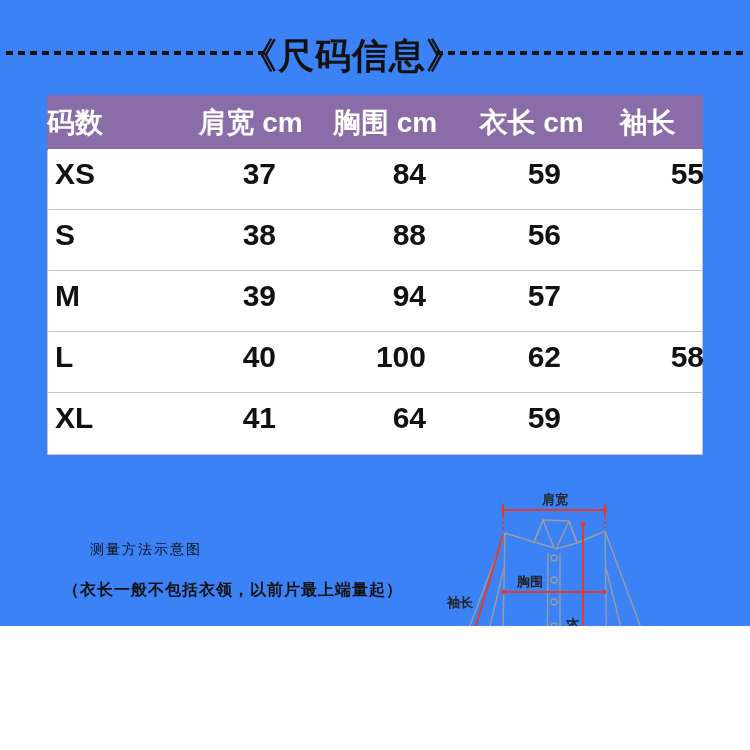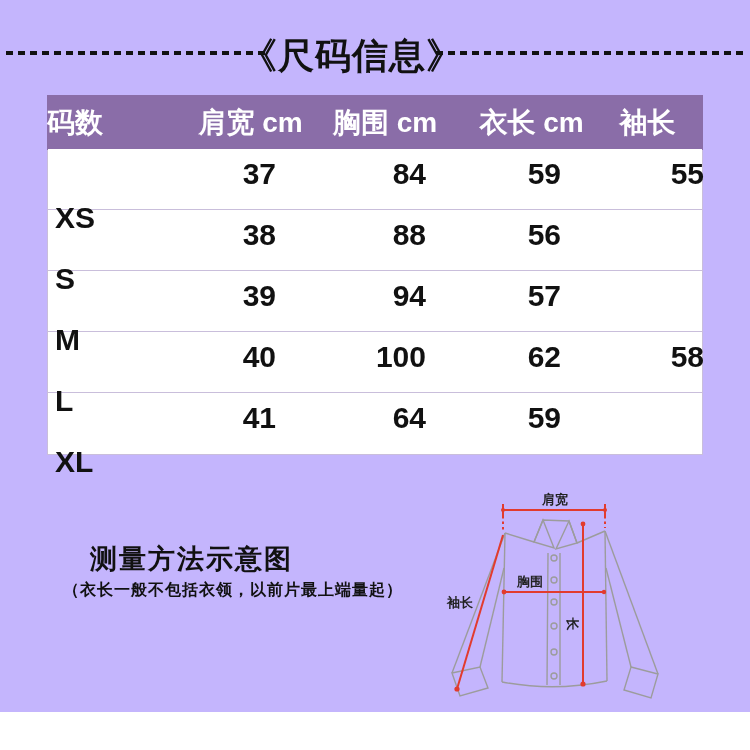--- a/index.html
+++ b/index.html
@@ -1,18 +1,18 @@
 <!DOCTYPE html>
 <html><head>
 <meta charset="utf-8">
 <style>
   * { margin:0; padding:0; box-sizing:border-box; }
   html,body { background:#ffffff; }
   body { font-family:"Liberation Sans","DejaVu Sans",sans-serif; color:#111; }
-  .page { position:relative; width:750px; height:712px; background:#c4b5fd; overflow:hidden; }
+  .page { position:relative; width:750px; height:626px; background:#3b82f6; overflow:hidden; }
 
   
   .dash { position:absolute; top:51px; height:4px;
           background:repeating-linear-gradient(90deg,#111 0 7px,transparent 7px 12px); }
   .dash-left  { left:6px;  width:262px; }
   .dash-right { left:436px; width:310px; }
   .page-title { position:absolute; top:32px; left:352px; transform:translateX(-50%);
                 font-size:36px; font-weight:900; letter-spacing:1px; white-space:nowrap; }
 
   
@@ -25,25 +25,25 @@
   .thead .c0 { text-align:left; padding-left:0; }
   .thead .c1 { left:43px; }
   .thead .c2 { left:35px; }
   .thead .c3 { left:39px; }
   .thead .c4 { left:16px; }
   .trow { display:grid; grid-template-columns:93px 135px 150px 135px 143px;
           height:61px; background:#fff; border-bottom:1px solid #c9bedb;
           font-weight:700; font-size:30px; }
   .trow:last-child { border-bottom:none; }
   .trow .cell { text-align:right; padding-top:8px; }
-  .trow .c0 { text-align:left; padding-left:7px;margin-top:44px; }
+  .trow .c0 { text-align:left; padding-left:7px; }
 
   
   .measure-heading { position:absolute; left:90px; top:541px;
-                     font-size:27px; font-weight:700; letter-spacing:2px; }
+                     font-size:14px; font-weight:400; letter-spacing:2px; }
   .measure-note { position:absolute; left:63px; top:580px;
                   font-size:16px; font-weight:700; letter-spacing:1px; white-space:nowrap; }
 
   
   .shirt-wrap { position:absolute; left:430px; top:480px; width:320px; height:270px; }
   svg text { font-family:"Liberation Sans","DejaVu Sans",sans-serif; }
 </style>
 </head>
 <body>
 

